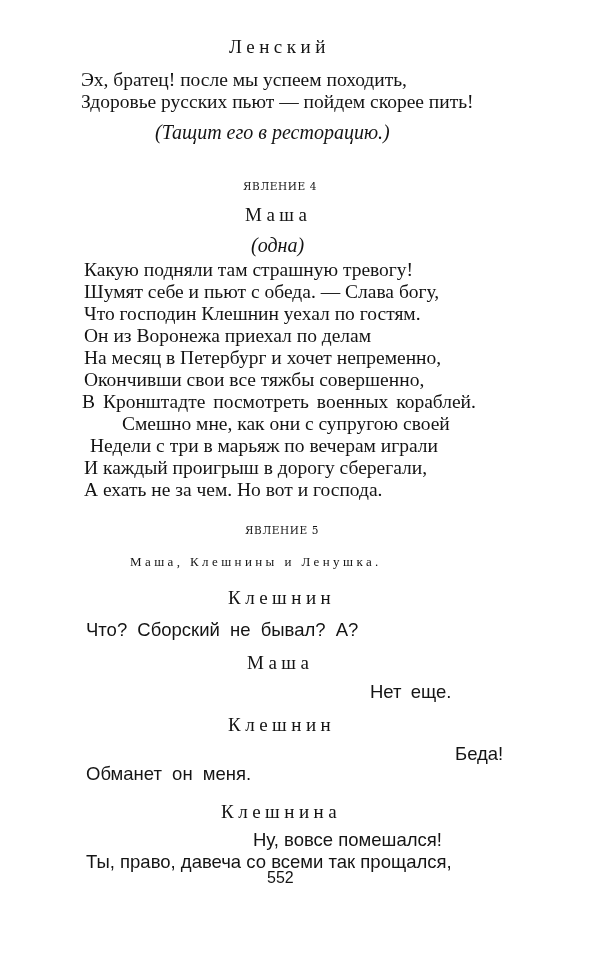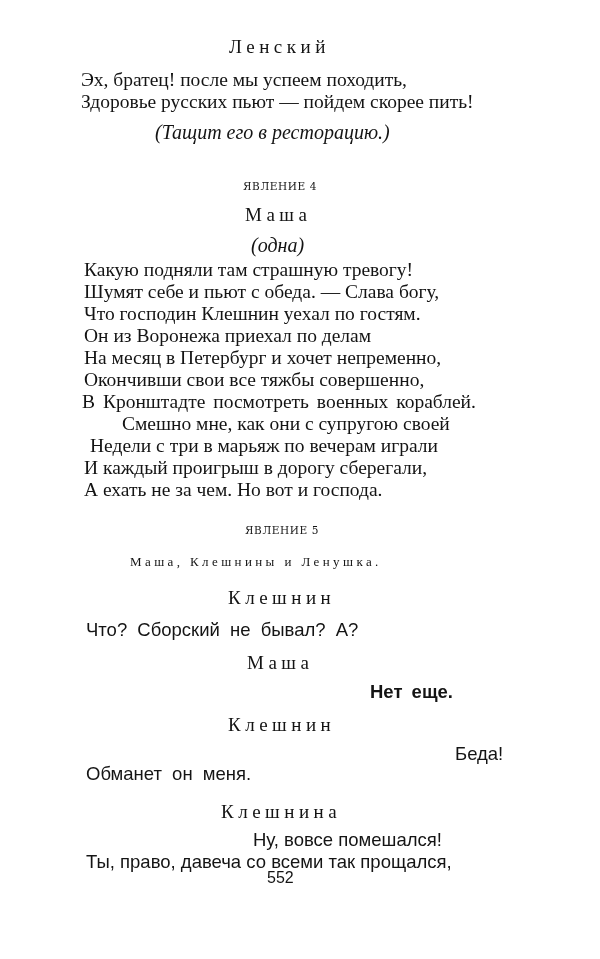--- a/index.html
+++ b/index.html
@@ -67,21 +67,21 @@
   <div class="line" style="left:84px; top:457px;">И каждый проигрыш в дорогу сберегали,</div>
   <div class="line" style="left:84px; top:479px;">А ехать не за чем. Но вот и господа.</div>
 
   <div class="scene" style="left:245px; top:523px;">ЯВЛЕНИЕ 5</div>
   <div class="speaker-small" style="left:130px; top:553px;">Маша, Клешнины и Ленушка.</div>
 
   <div class="speaker" style="left:228px; top:587px;">Клешнин</div>
   <div class="line sans" style="left:86px; top:619px; word-spacing:5px;">Что? Сборский не бывал? А?</div>
 
   <div class="speaker" style="left:247px; top:652px;">Маша</div>
-  <div class="line sans" style="left:370px; top:681px; word-spacing:4px;font-weight:bold;">Нет еще.</div>
+  <div class="line sans" style="left:370px; top:681px; word-spacing:4px;">Нет еще.</div>
 
   <div class="speaker" style="left:228px; top:714px;">Клешнин</div>
   <div class="line sans" style="left:455px; top:743px;">Беда!</div>
   <div class="line sans" style="left:86px; top:763px; word-spacing:5px;">Обманет он меня.</div>
 
   <div class="speaker" style="left:221px; top:801px;">Клешнина</div>
   <div class="line sans" style="left:253px; top:829px;">Ну, вовсе помешался!</div>
   <div class="line sans" style="left:86px; top:851px;">Ты, право, давеча со всеми так прощался,</div>
 
   <div class="pagenum" style="left:267px; top:869px;">552</div>

